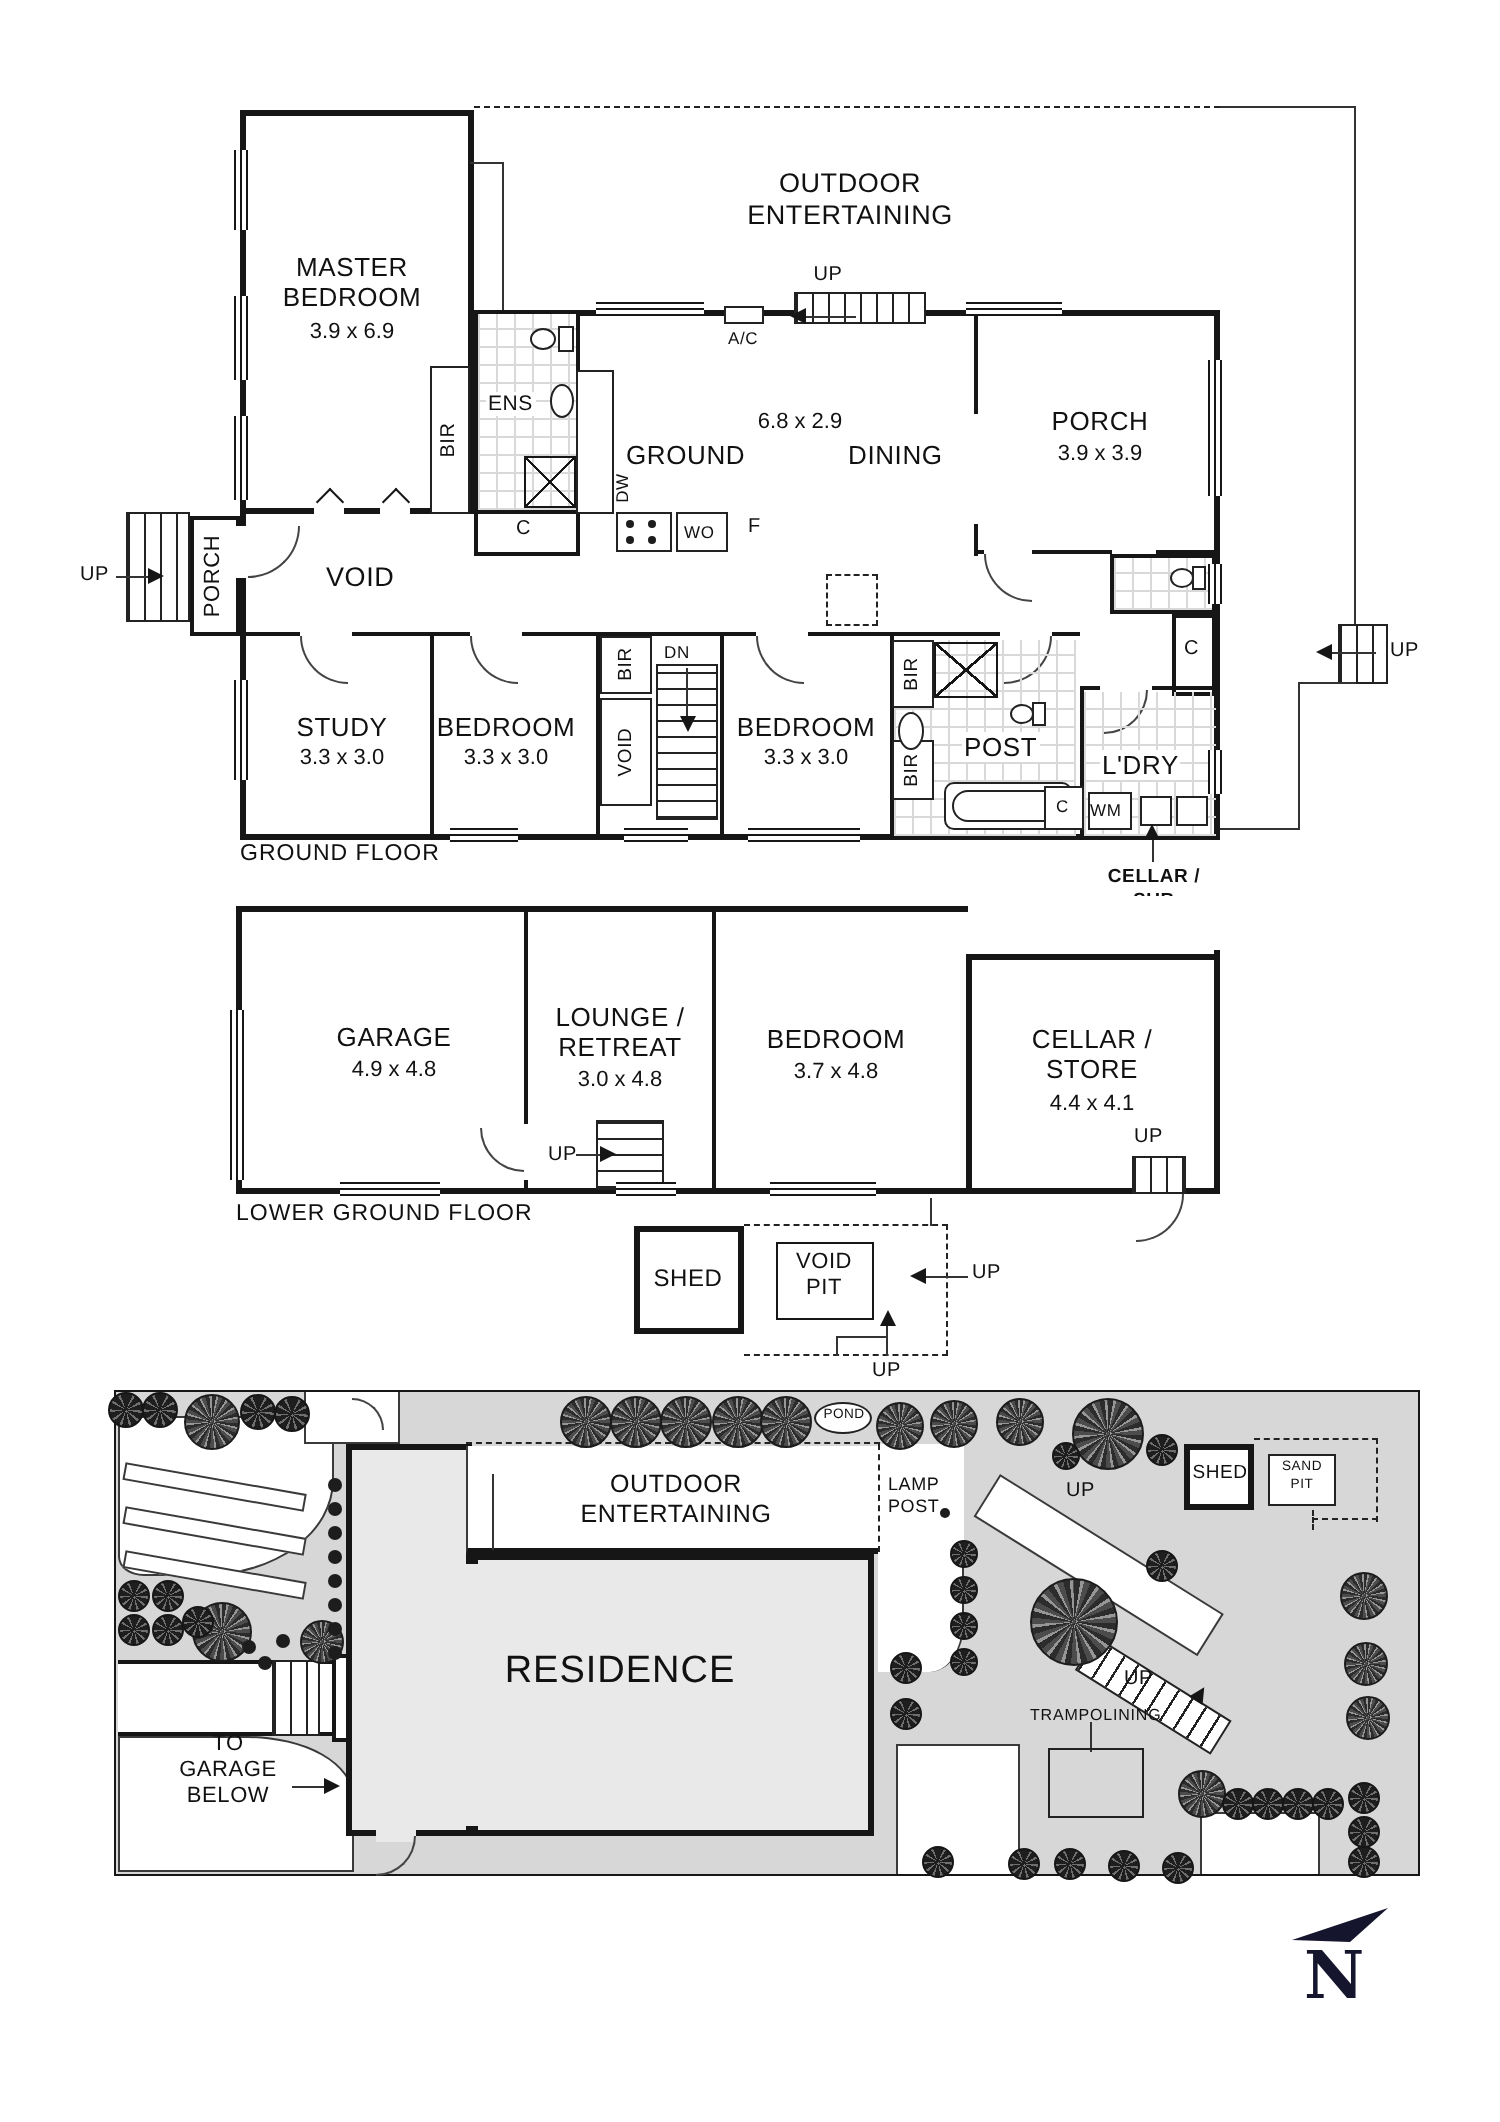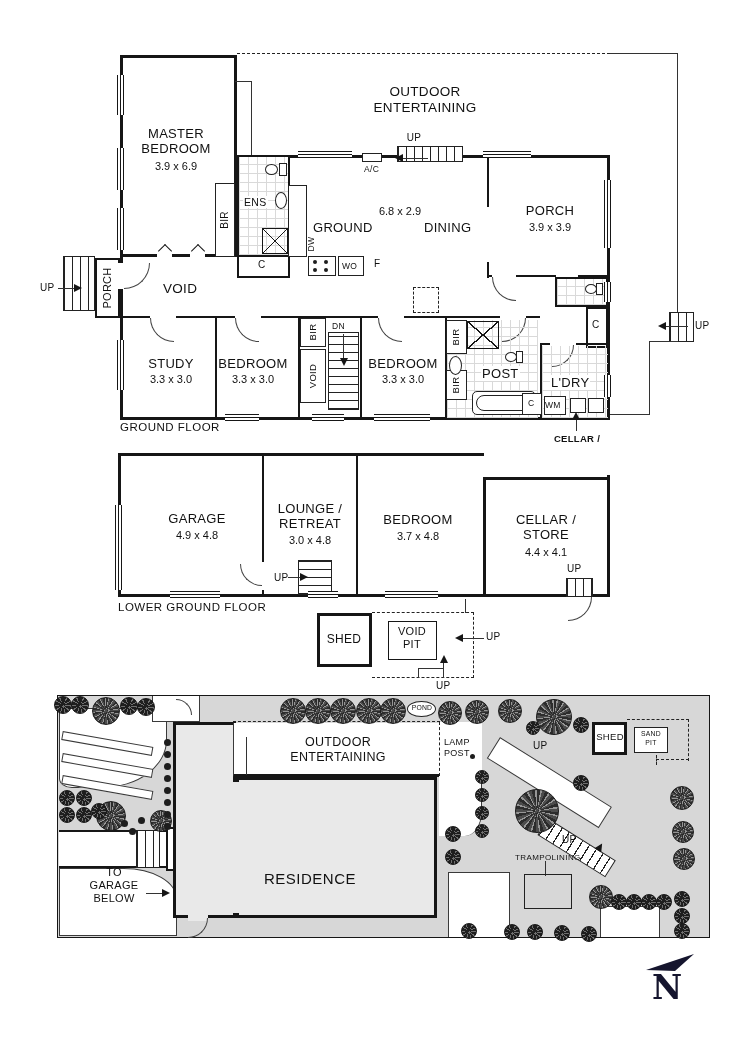--- a/index.html
+++ b/index.html
@@ -285,21 +285,21 @@
 BELOW</div>
   <div class="hl1" style="left:146px;top:893px;width:18px"></div>
   <div class="ah-r" style="left:162px;top:889px"></div>
 
   <div class="white" style="left:152px;top:696px;width:48px;height:26px;border-top:none"></div>
   <div class="arc" style="left:176px;top:699px;width:16px;height:16px;border-radius:0 100% 0 0;border-left:none;border-bottom:none"></div>
 
   <div class="res" style="left:173px;top:722px;width:63px;height:196px"></div>
   <div class="res" style="left:236px;top:777px;width:201px;height:141px"></div>
   <div class="abs" style="left:232px;top:782px;width:8px;height:131px;background:#e9e9e9"></div>
-  <div class="lbl c" style="left:310px;top:870px;font-size:15px;letter-spacing:.5px">RESIDENCE</div>
+  <div class="lbl c" style="left:310px;top:825px;font-size:19px;letter-spacing:.5px">RESIDENCE</div>
   <div class="abs" style="left:188px;top:915px;width:20px;height:6px;background:#e9e9e9"></div>
   <div class="arc" style="left:188px;top:918px;width:20px;height:20px;border-radius:0 0 100% 0;border-top:none;border-left:none"></div>
 
   <div class="white" style="left:233px;top:723px;width:207px;height:54px;border-top:none;border-bottom:3px solid #161616"></div>
   <div class="dash-h" style="left:233px;top:721px;width:207px"></div>
   <div class="vl1" style="left:246px;top:737px;height:38px"></div>
   <div class="lbl c" style="left:338px;top:735px;font-size:12.5px">OUTDOOR
 ENTERTAINING</div>
 
   <div class="white" style="left:439px;top:722px;width:43px;height:54px;border:none"></div>

